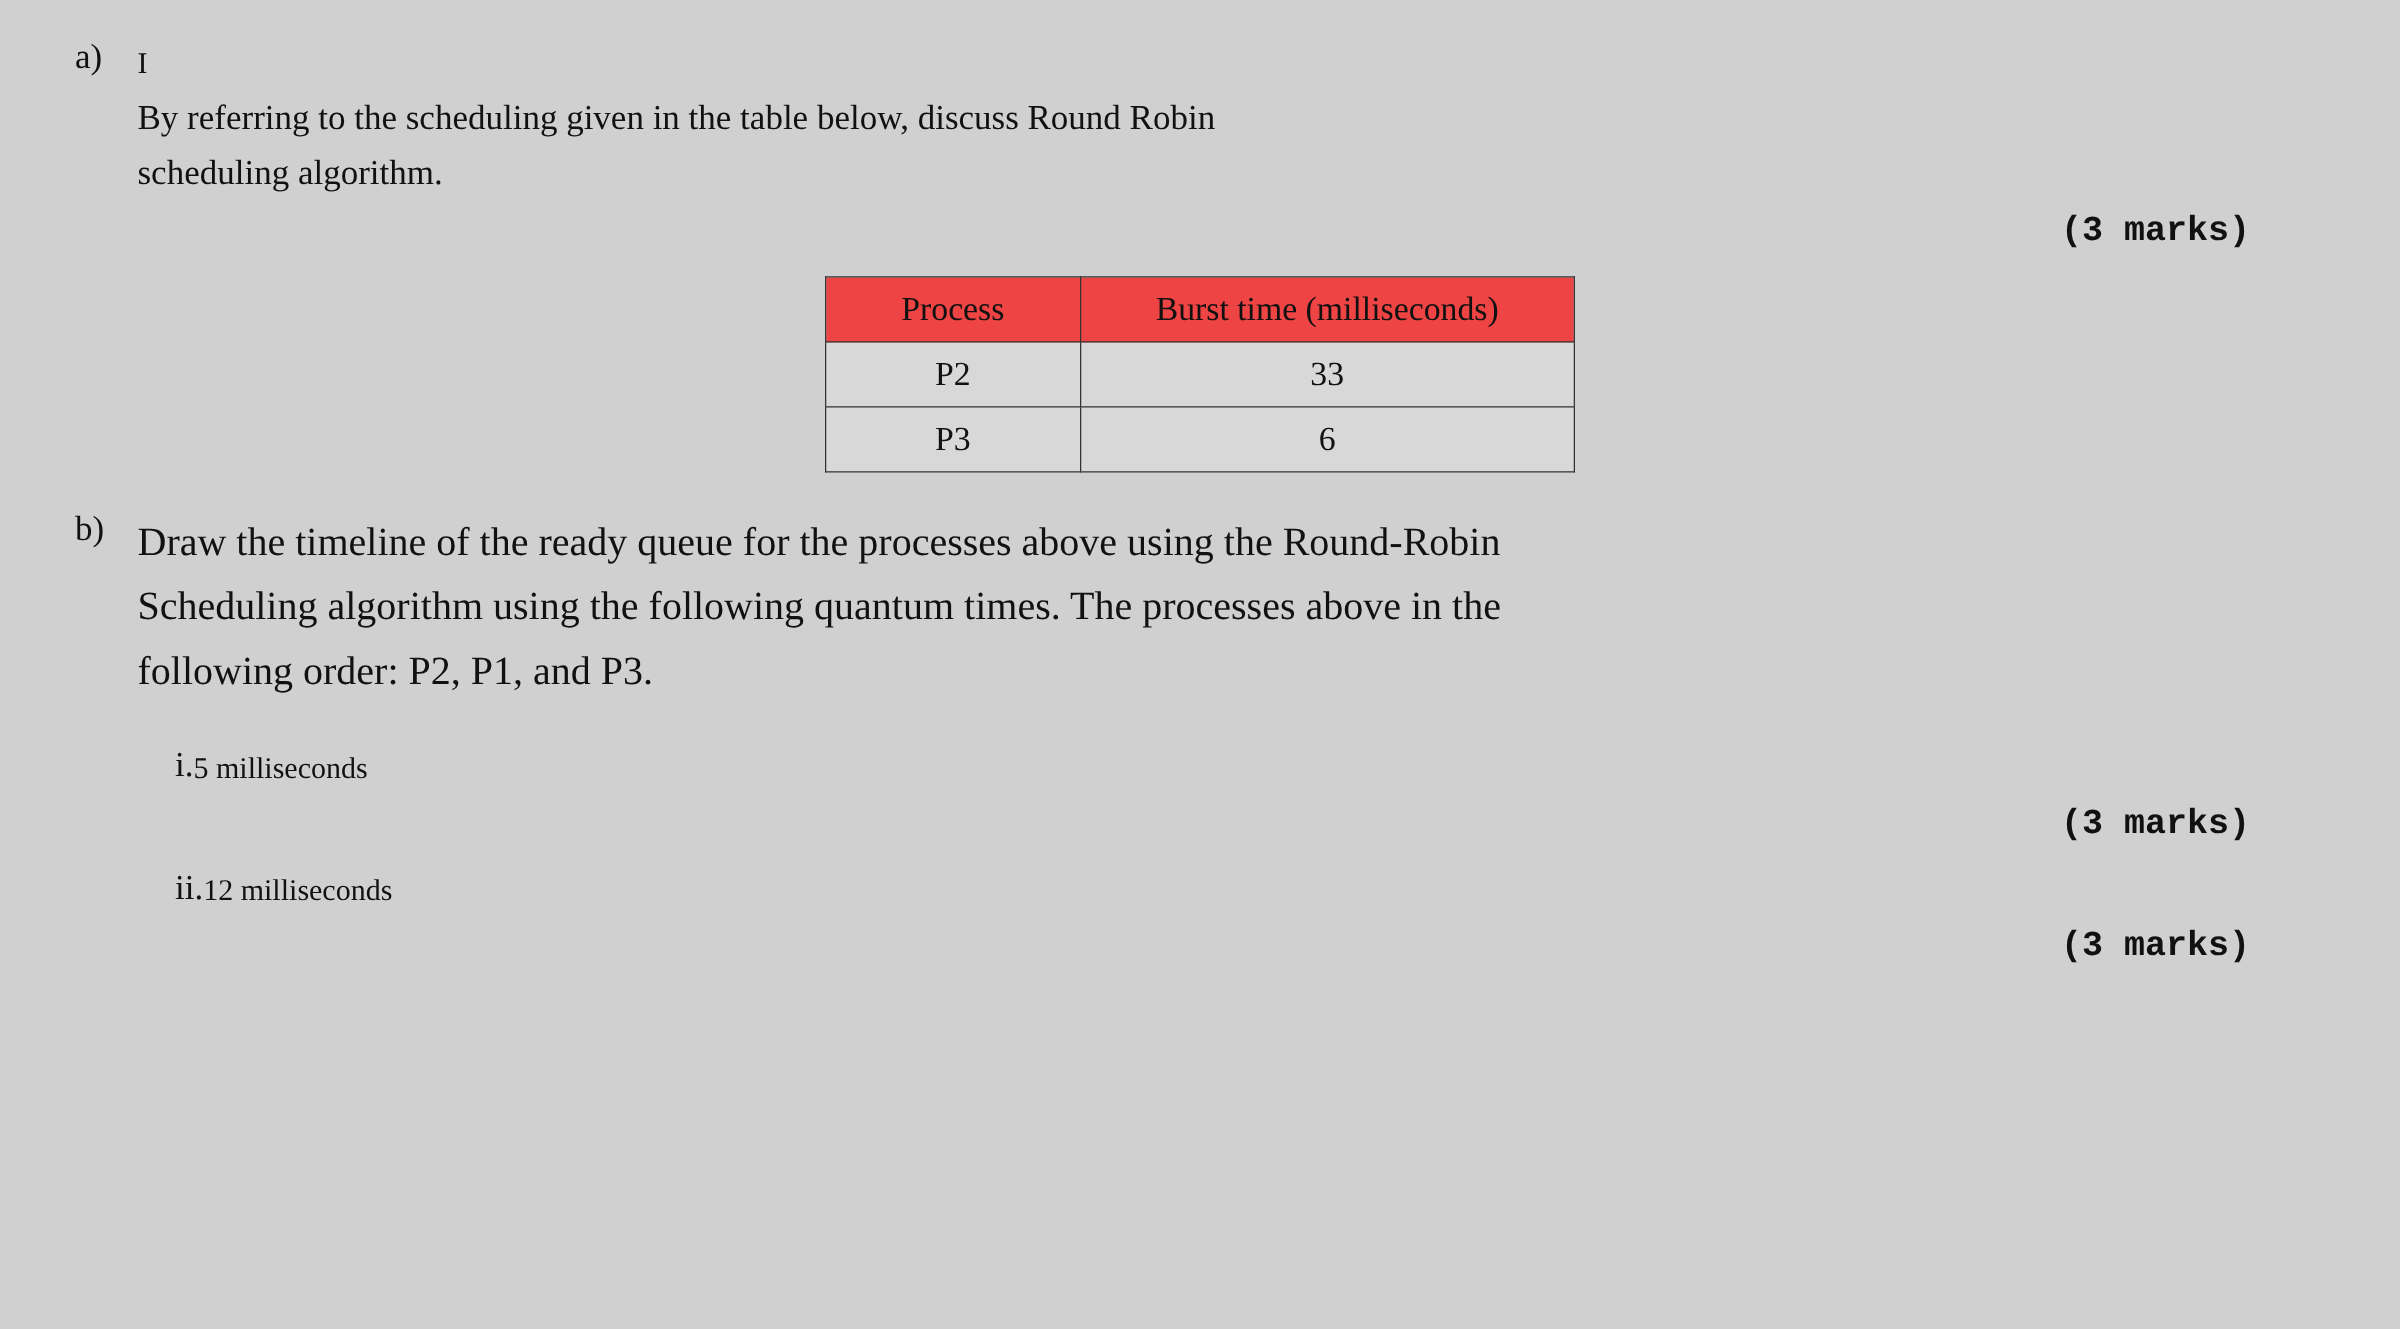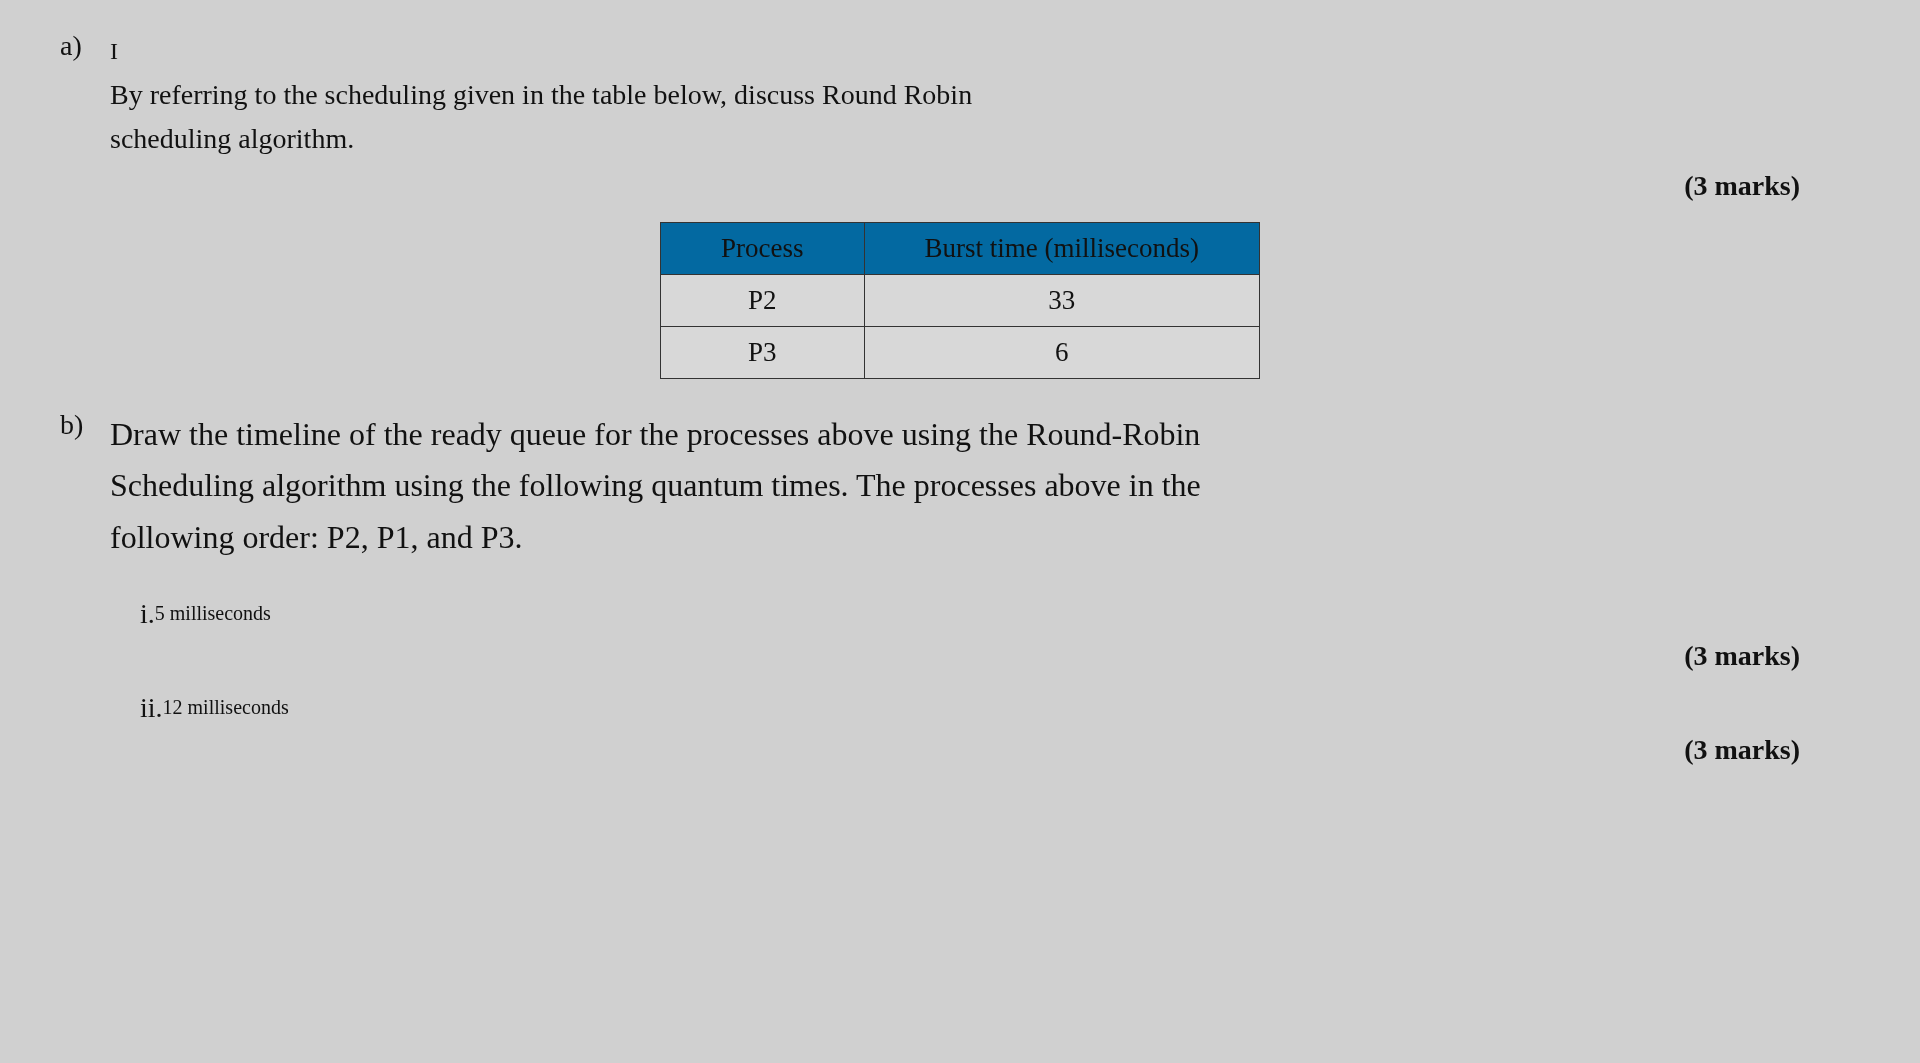--- a/index.html
+++ b/index.html
@@ -40,20 +40,21 @@
       flex: 1;
     }
 
     .marks {
       font-weight: bold;
       font-size: 28px;
       text-align: right;
       margin-right: 60px;
       margin-top: 10px;
       margin-bottom: 20px;
+      font-family: Liberation Mono, monospace;
     }
 
     .table-container {
       display: flex;
       justify-content: center;
       margin: 20px 0 30px 0;
     }
 
     table {
       border-collapse: collapse;
@@ -61,40 +62,40 @@
     }
 
     table th, table td {
       border: 1px solid #333;
       padding: 10px 60px;
       text-align: center;
     }
 
     table th {
       font-weight: normal;
-      background-color: #0369a1;
+      background-color: #ef4444;
     }
 
     table td {
       background-color: #d8d8d8;
     }
 
     .sub-question {
       margin-top: 20px;
       display: flex;
       align-items: flex-start;
     }
 
     .sub-label {
       min-width: 80px;
       font-size: 28px;
     }
 
     .sub-text {
-      font-size: 20px;
+      font-size: 24px;
       line-height: 1.55;
       flex: 1;
     }
 
     .cursor {
       font-size: 24px;
       position: relative;
       top: -2px;
     }
 

